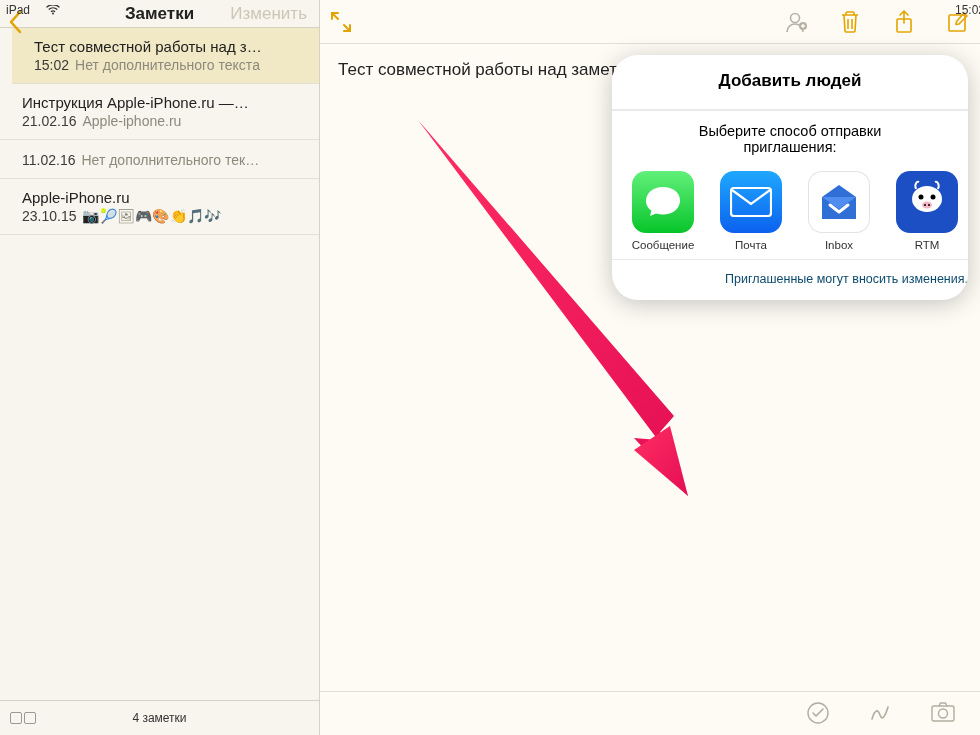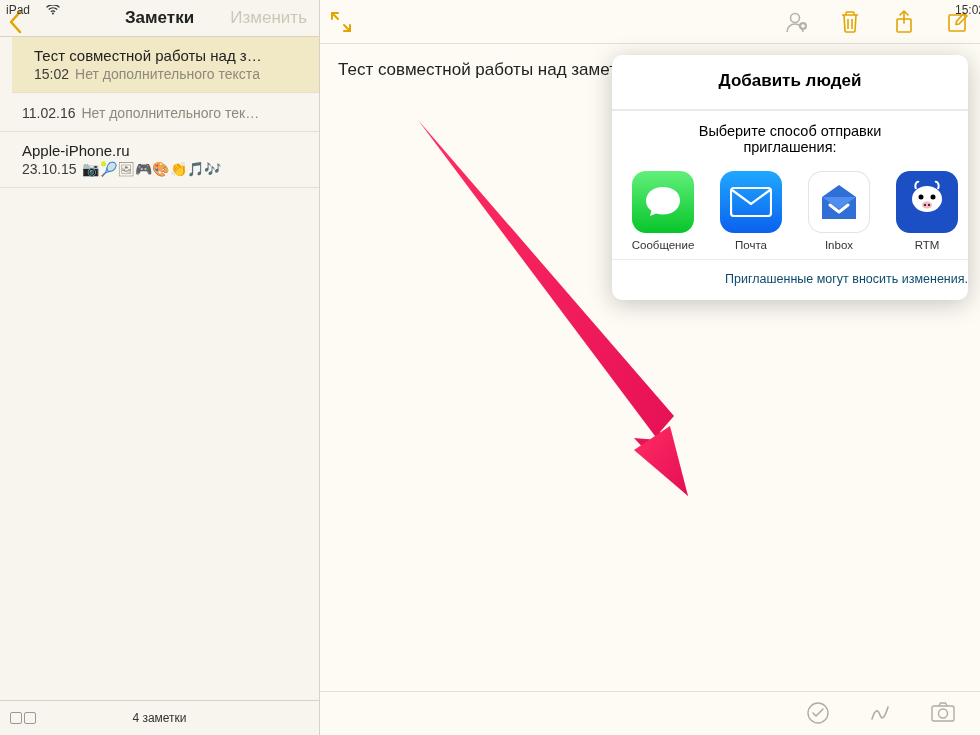--- a/index.html
+++ b/index.html
@@ -18,21 +18,21 @@
   .left-status { left: 0; width: 320px; }
   .right-status { left: 320px; width: 660px; }
   .left-status, .right-status { position: absolute; top: 0; }
 
   
   .sidebar {
     position: absolute; top: 0; left: 0; width: 320px; height: 735px;
     background: #f7f5ed; border-right: 1px solid #d6d2c4;
   }
   .sidebar-nav {
-    height: 37px; display: flex; align-items: center; justify-content: center;
+    height: 28px; display: flex; align-items: center; justify-content: center;
     position: relative; border-bottom: 1px solid #d6d2c4;
   }
   .back-chevron { position: absolute; left: 8px; top: 10px; width: 24px; height: 24px; color: #e3a400; }
   .sidebar-title { font-size: 17px; font-weight: 600; color: #222; }
   .edit-btn { position: absolute; right: 12px; font-size: 17px; color: #ccc7b6; }
 
   .note-list { }
   .note-item {
     padding: 10px 22px 10px 22px; border-bottom: 1px solid #e3dfd2; cursor: default;
   }
@@ -66,21 +66,21 @@
 
   .main-footer {
     position: absolute; bottom: 0; left: 0; right: 0; height: 44px;
     border-top: 1px solid #e3dfd2; display: flex; align-items: center; justify-content: flex-end; gap: 36px; padding-right: 24px;
   }
   .mf-icon { width: 26px; height: 26px; color: #b0ad9f; }
 
   
   .popover {
     position: absolute; top: 55px; right: 12px; width: 356px;
-    background: #fff; border-radius: 10px; box-shadow: 0 4px 24px rgba(0,0,0,0.22);
+    background: #fff; border-radius: 26px; box-shadow: 0 4px 24px rgba(0,0,0,0.22);
     z-index: 10; overflow: hidden;
   }
   .popover::before {
     content: ""; position: absolute; top: -10px; right: 183px;
     border: 10px solid transparent; border-bottom-color: #fff;
   }
   .pop-title { text-align: center; font-size: 17px; font-weight: 600; padding: 16px 0 18px; }
   .pop-divider { height: 1px; background: #e9e9e9; }
   .pop-body { padding: 22px 26px 14px; text-align: center; }
   .pop-desc { font-size: 14.5px; color: #000; line-height: 1.35; }
@@ -140,20 +140,26 @@
   </div>
 
   <div class="note-list">
     <div class="note-item selected">
       <div class="note-title-line">Тест совместной работы над з…</div>
       <div class="note-sub-line">
         <span class="date">15:02</span><span>Нет дополнительного текста</span>
       </div>
     </div>
     <div class="note-item">
+      <div class="note-title-line">Инструкция Apple-iPhone.ru —…</div>
+      <div class="note-sub-line">
+        <span class="date">21.02.16</span><span>Apple-iphone.ru</span>
+      </div>
+    </div>
+    <div class="note-item">
       <div class="note-sub-line">
         <span class="date">11.02.16</span><span>Нет дополнительного тек…</span>
       </div>
     </div>
     <div class="note-item">
       <div class="note-title-line">Apple-iPhone.ru</div>
       <div class="note-sub-line">
         <span class="date">23.10.15</span><span>📷🎾🖼🎮🎨👏🎵🎶</span>
       </div>
     </div>

